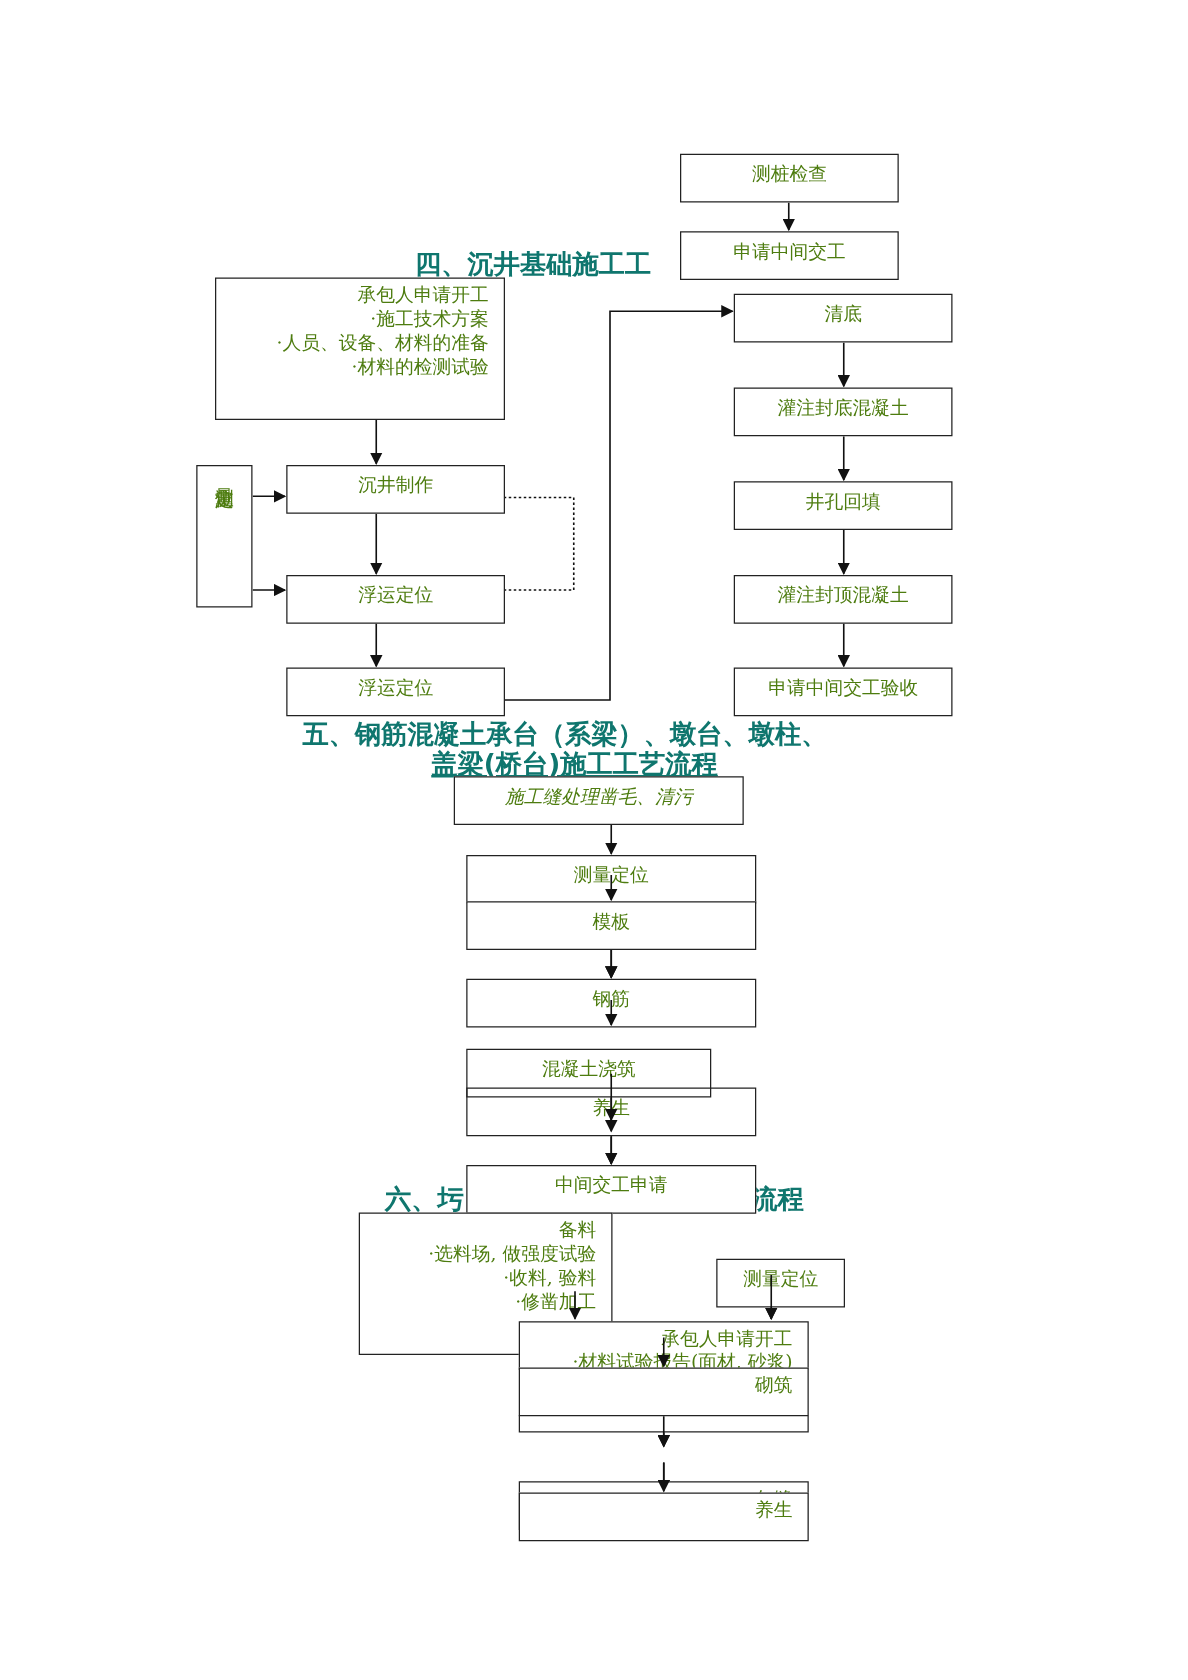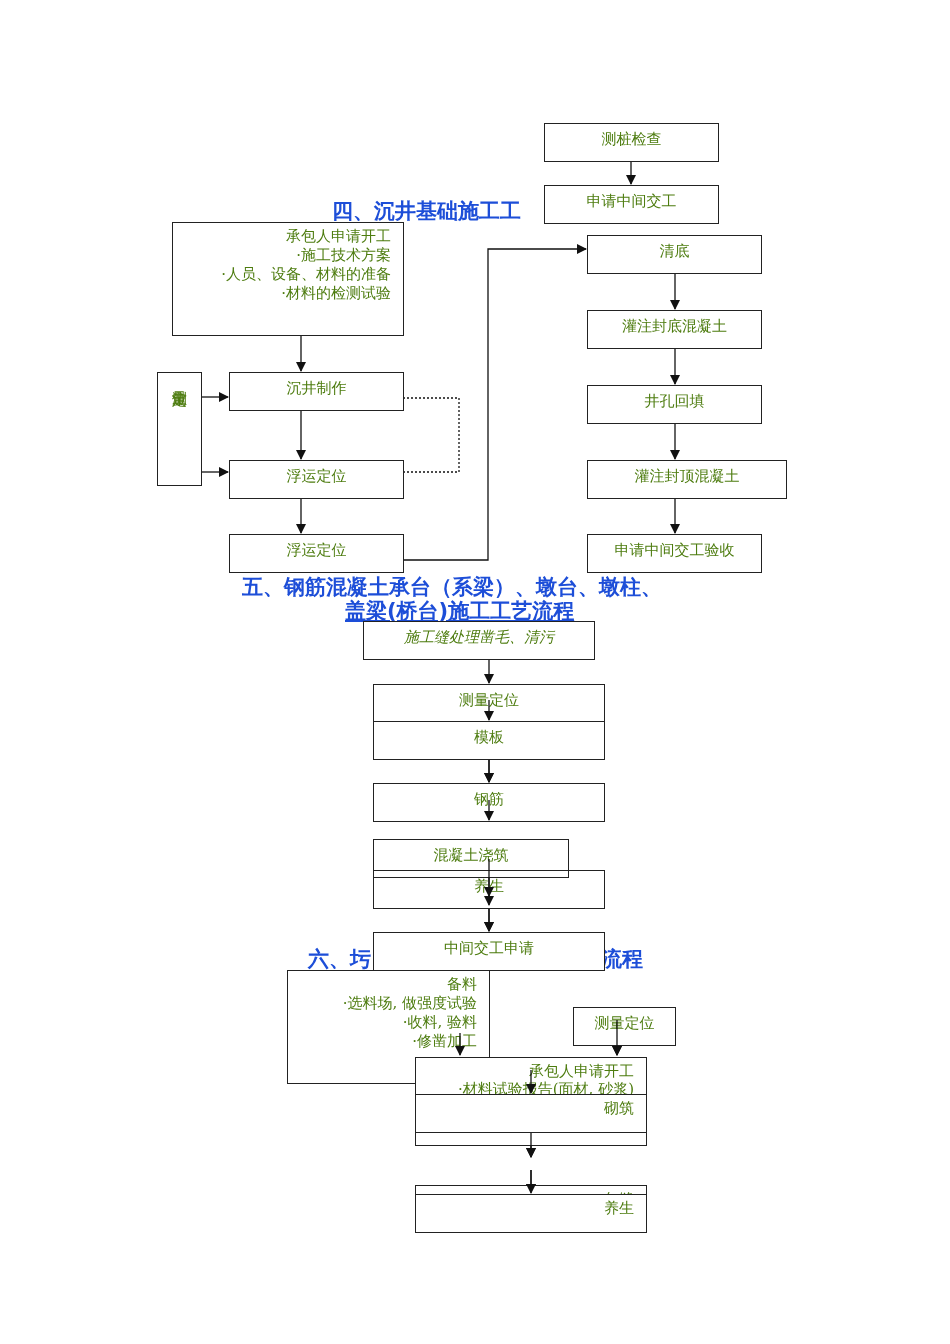--- a/index.html
+++ b/index.html
@@ -3,21 +3,21 @@
   <meta charset="utf-8">
   <style>
     html, body { margin: 0; padding: 0; background: #ffffff; }
     body { width: 950px; height: 1344px; position: relative; overflow: hidden;
            font-family: "DejaVu Serif", "Liberation Serif", serif; color: #000; }
     .box { position: absolute; border: 1.5px solid #222; background: #fff; box-sizing: border-box;
            font-size: 15px; color: #4d7c0f; }
     .box.c { text-align: center; padding-top: 4px; line-height: 22px; }
     .box.l { text-align: right; padding: 4px 12px; line-height: 19px; }
     .title { position: absolute; font-family: "DejaVu Sans", "Liberation Sans", sans-serif;
-             font-weight: bold; font-size: 21px; color: #1d4ed8; white-space: nowrap; }
+             font-weight: bold; font-size: 21px; color: #0f766e; white-space: nowrap; }
     .vtext { writing-mode: vertical-rl; text-orientation: upright; letter-spacing: 0px;
              font-size: 15px; line-height: 18px; }
     svg.lines { position: absolute; left: 0; top: 0; width: 950px; height: 1344px; pointer-events: none; }
     .bold-first { font-family: "DejaVu Sans", "Liberation Sans", sans-serif; font-size: 15px; }
     .sub { white-space: nowrap; }
   </style>
 </head>
 <body>
 
 <svg class="lines" xmlns="http://www.w3.org/2000/svg">
@@ -91,21 +91,21 @@
 
 <div class="box c" style="left:587px; top:235px; width:175px; height:39px;">
   <span>清底</span>
 </div>
 <div class="box c" style="left:587px; top:310px; width:175px; height:39px;">
   <span>灌注封底混凝土</span>
 </div>
 <div class="box c" style="left:587px; top:385px; width:175px; height:39px;">
   <span>井孔回填</span>
 </div>
-<div class="box c" style="left:587px; top:460px; width:200px; height:39px;">
+<div class="box c" style="left:587px; top:460px; width:175px; height:39px;">
   <span>灌注封顶混凝土</span>
 </div>
 <div class="box c" style="left:587px; top:534px; width:175px; height:39px;">
   <span>申请中间交工验收</span>
 </div>
 
 <div class="title" style="left:242px; top:573px;text-align:right;">五、钢筋混凝土承台（系梁）、墩台、墩柱、</div>
 <div class="title" style="left:345px; top:597px; text-decoration: underline;">盖梁(桥台)施工工艺流程</div>
 
 <div class="box c" style="left:363px; top:621px; width:232px; height:39px;font-style:italic;">

